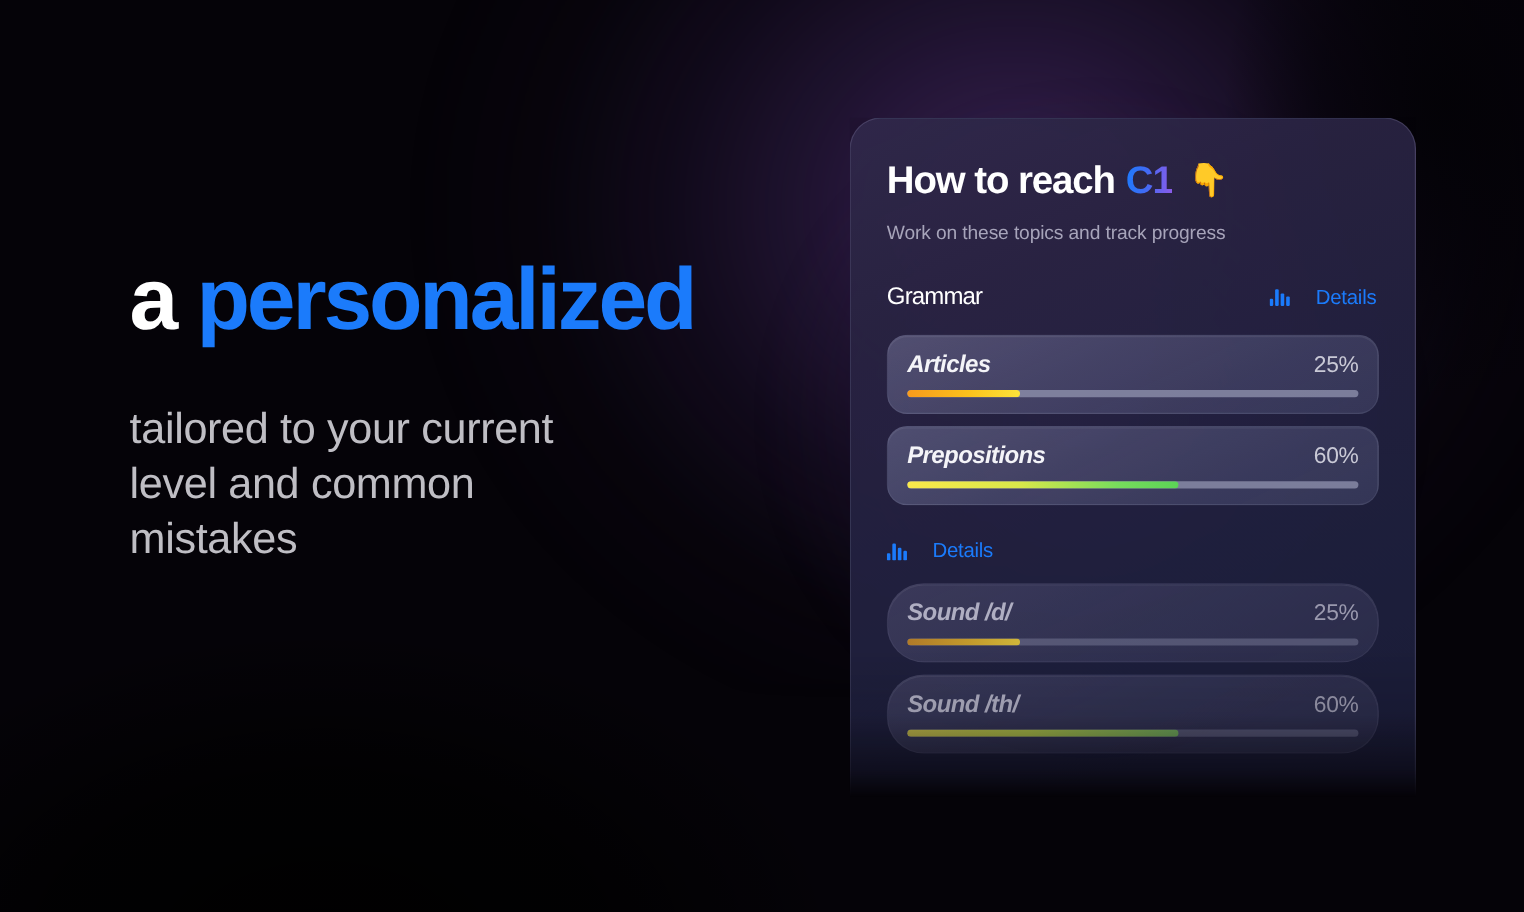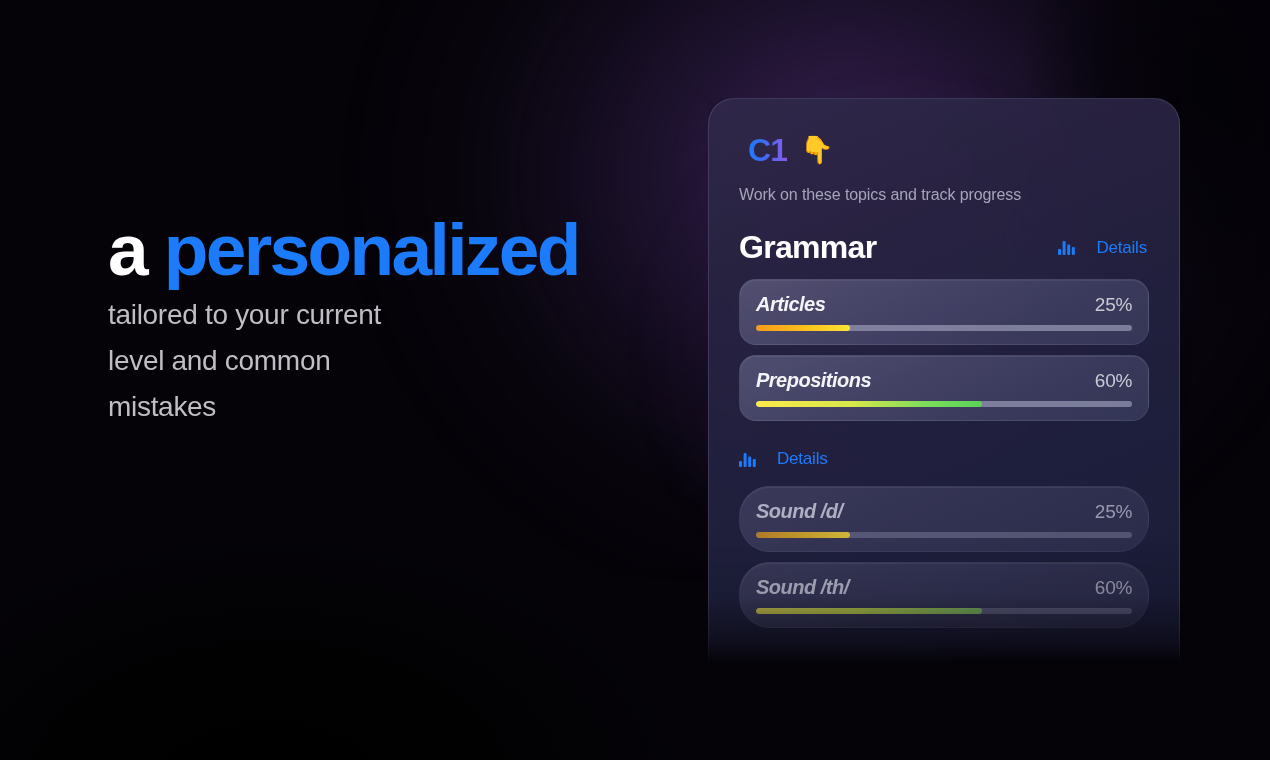--- a/index.html
+++ b/index.html
@@ -63,21 +63,22 @@
   .headline{
     font-size:73px;
     line-height:84px;
     font-weight:bold;
     letter-spacing:-2.6px;
     color:#ffffff;
     white-space:pre-line;
   }
   .headline .accent{color:#1B7BFB;}
   .subhead{
-    font-size:28px;
+    margin-top:42px;
+    font-size:36px;
     line-height:46px;
     font-weight:normal;
     letter-spacing:-0.3px;
     color:#BFBEC4;
     white-space:pre-line;
   }
 
   
   .card-clip{
     position:absolute;
@@ -146,23 +147,23 @@
   }
 
   .section{margin-top:28px;}
   .section-head{
     display:flex;
     align-items:center;
     justify-content:space-between;
     padding-right:2px;
   }
   .section-title{
-    font-size:32px;
+    font-size:20px;
     line-height:29px;
-    font-weight:bold;
+    font-weight:normal;
     letter-spacing:-0.7px;
     color:#ffffff;
   }
   .details{
     display:flex;
     align-items:center;
     gap:21px;
     color:#1B7BFB;
     font-size:17px;
     letter-spacing:-0.2px;
@@ -248,20 +249,21 @@
   <p class="subhead">tailored to your current
 level and common
 mistakes</p>
 </div>
 
 <div class="card-clip">
   <div class="card">
     <div class="card-inner">
 
       <div class="card-title">
+        <span>How to reach</span>
         <span class="grad">C1</span>
         <span class="emoji">👇</span>
       </div>
 
       <div class="card-sub">Work on these topics and track progress</div>
 
       <div class="section">
         <div class="section-head">
           <div class="section-title">Grammar</div>
           <div class="details">

